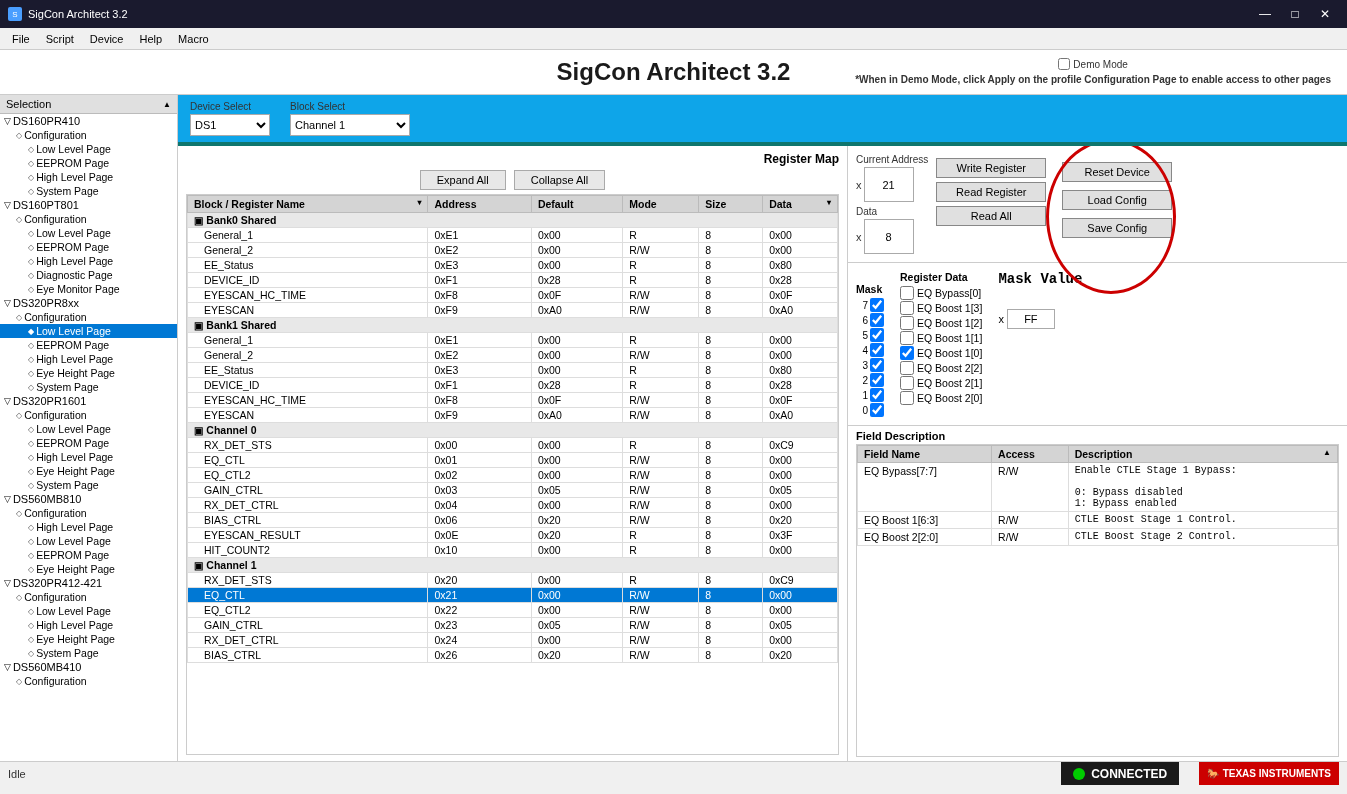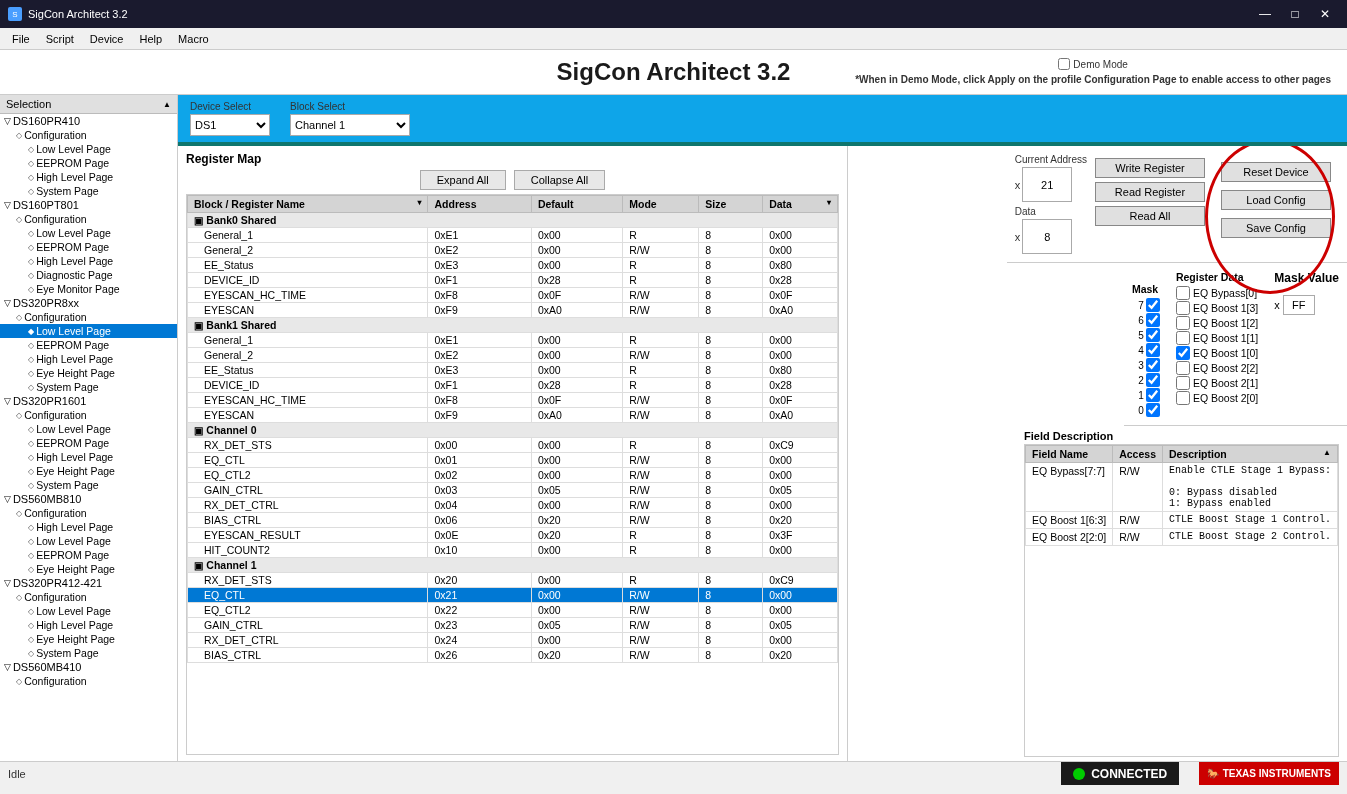--- a/index.html
+++ b/index.html
@@ -50,36 +50,36 @@
     .select-group { display: flex; flex-direction: column; gap: 2px; }
     .select-label { font-size: 10px; color: #333; }
     select.device-select { width: 80px; height: 22px; font-size: 11px; border: 1px solid #aaa; background: white; }
     select.block-select { width: 120px; height: 22px; font-size: 11px; border: 1px solid #aaa; background: white; }
 
     
     #content-main { display: flex; flex: 1; overflow: hidden; }
 
     
     #register-map-area { flex: 1; background: white; overflow: hidden; display: flex; flex-direction: column; padding: 6px 8px; }
-    #register-map-title { font-weight: bold; font-size: 12px; margin-bottom: 4px; }
+    #register-map-title { font-weight: bold; font-size: 12px; margin-bottom: 4px; text-align: right; }
     #register-map-buttons { display: flex; gap: 8px; margin-bottom: 4px; justify-content: center; }
     .reg-btn { padding: 3px 16px; font-size: 11px; border: 1px solid #aaa; background: #e8e8e8; cursor: pointer; }
 
     
     #register-table-wrapper { flex: 1; overflow-y: auto; border: 1px solid #ccc; }
     #register-table { width: 100%; border-collapse: collapse; font-size: 10.5px; }
     #register-table th { background: #d4d4d4; border: 1px solid #bbb; padding: 2px 6px; text-align: left; position: sticky; top: 0; }
     #register-table td { border: 1px solid #ddd; padding: 1px 6px; white-space: nowrap; }
     #register-table tr.section-header td { background: #e8e8e8; font-weight: bold; }
     #register-table tr.selected-row { background: #0078d4; color: white; }
     .th-arrow { font-size: 8px; float: right; }
     .section-indent { padding-left: 16px !important; }
 
     
-    #right-panel { width: 500px; border-left: 1px solid #ccc; background: white; display: flex; flex-direction: column; overflow: hidden; align-items: flex-end; }
+    #right-panel { width: 500px; border-left: 1px solid #ccc; background: white; display: flex; flex-direction: column; overflow: hidden; }
     .addr-box { display: flex; flex-direction: column; gap: 2px; }
     .addr-label { font-size: 10px; color: #333; }
     .addr-input-row { display: flex; align-items: center; gap: 2px; }
     .addr-prefix { font-size: 11px; color: #333; }
     .addr-input { width: 50px; height: 35px; border: 1px solid #aaa; font-size: 11px; padding: 0 3px; text-align: center; }
     .action-btn { padding: 3px 10px; font-size: 11px; border: 1px solid #888; background: #e0e0e0; cursor: pointer; width: 110px; text-align: center; }
     
     #reset-load-save { display: flex; flex-direction: column; gap: 4px; padding: 4px 8px; position: relative; }
     .circle-highlight { position: absolute; width: 130px; height: 155px; border: 3px solid #cc0000; border-radius: 50%; top: -15px; left: -8px; pointer-events: none; }
 
@@ -92,21 +92,21 @@
     .mask-bit { width: 12px; text-align: right; font-size: 10px; }
     .mask-check { width: 14px; height: 14px; }
     
     #reg-data-col { display: flex; flex-direction: column; gap: 1px; }
     .reg-data-row { display: flex; align-items: center; gap: 3px; font-size: 10.5px; }
     .reg-data-check { width: 14px; height: 14px; }
     
     #mask-value-col { display: flex; flex-direction: column; gap: 2px; }
     .mask-val-row { display: flex; align-items: center; gap: 3px; }
     .mask-x { font-size: 11px; }
-    .mask-val-input { width: 32px; height: 20px; border: 1px solid #aaa; font-size: 11px; padding: 0 3px; text-align: center; }
+    .mask-val-input { width: 48px; height: 20px; border: 1px solid #aaa; font-size: 11px; padding: 0 3px; text-align: center; }
 
     
     #field-desc-section { flex: 1; overflow: hidden; display: flex; flex-direction: column; padding: 4px 8px; }
     #field-desc-title { font-weight: bold; font-size: 11px; margin-bottom: 2px; }
     #field-desc-table-wrapper { flex: 1; overflow-y: auto; border: 1px solid #ccc; }
     #field-desc-table { width: 100%; border-collapse: collapse; font-size: 10.5px; }
     #field-desc-table th { background: #d4d4d4; border: 1px solid #bbb; padding: 2px 6px; text-align: left; position: sticky; top: 0; }
     #field-desc-table td { border: 1px solid #ddd; padding: 2px 6px; vertical-align: top; }
     #field-desc-table td.desc-text { font-size: 10px; font-family: Liberation Mono, monospace; }
     .th-up-arrow { font-size: 8px; float: right; }
@@ -713,21 +713,21 @@
                 <input type="checkbox" class="reg-data-check" style="">
                 <span>EQ Boost 2[1]</span>
               </div>
               <div class="reg-data-row">
                 <input type="checkbox" class="reg-data-check" style="">
                 <span>EQ Boost 2[0]</span>
               </div>
             </div>
 
             <div id="mask-value-col">
-              <div style="font-size:12px; font-weight:bold; margin-bottom:8px;">Mask Value</div>
+              <div style="font-size:14px; font-weight:bold; margin-bottom:20px;font-family:Liberation Mono, monospace;">Mask Value</div>
               <div class="mask-val-row">
                 <span class="mask-x">x</span>
                 <input class="mask-val-input" type="text" value="FF" style="">
               </div>
             </div>
           </div>
         </div>
 
         <div id="field-desc-section">
           <div id="field-desc-title">Field Description</div>

